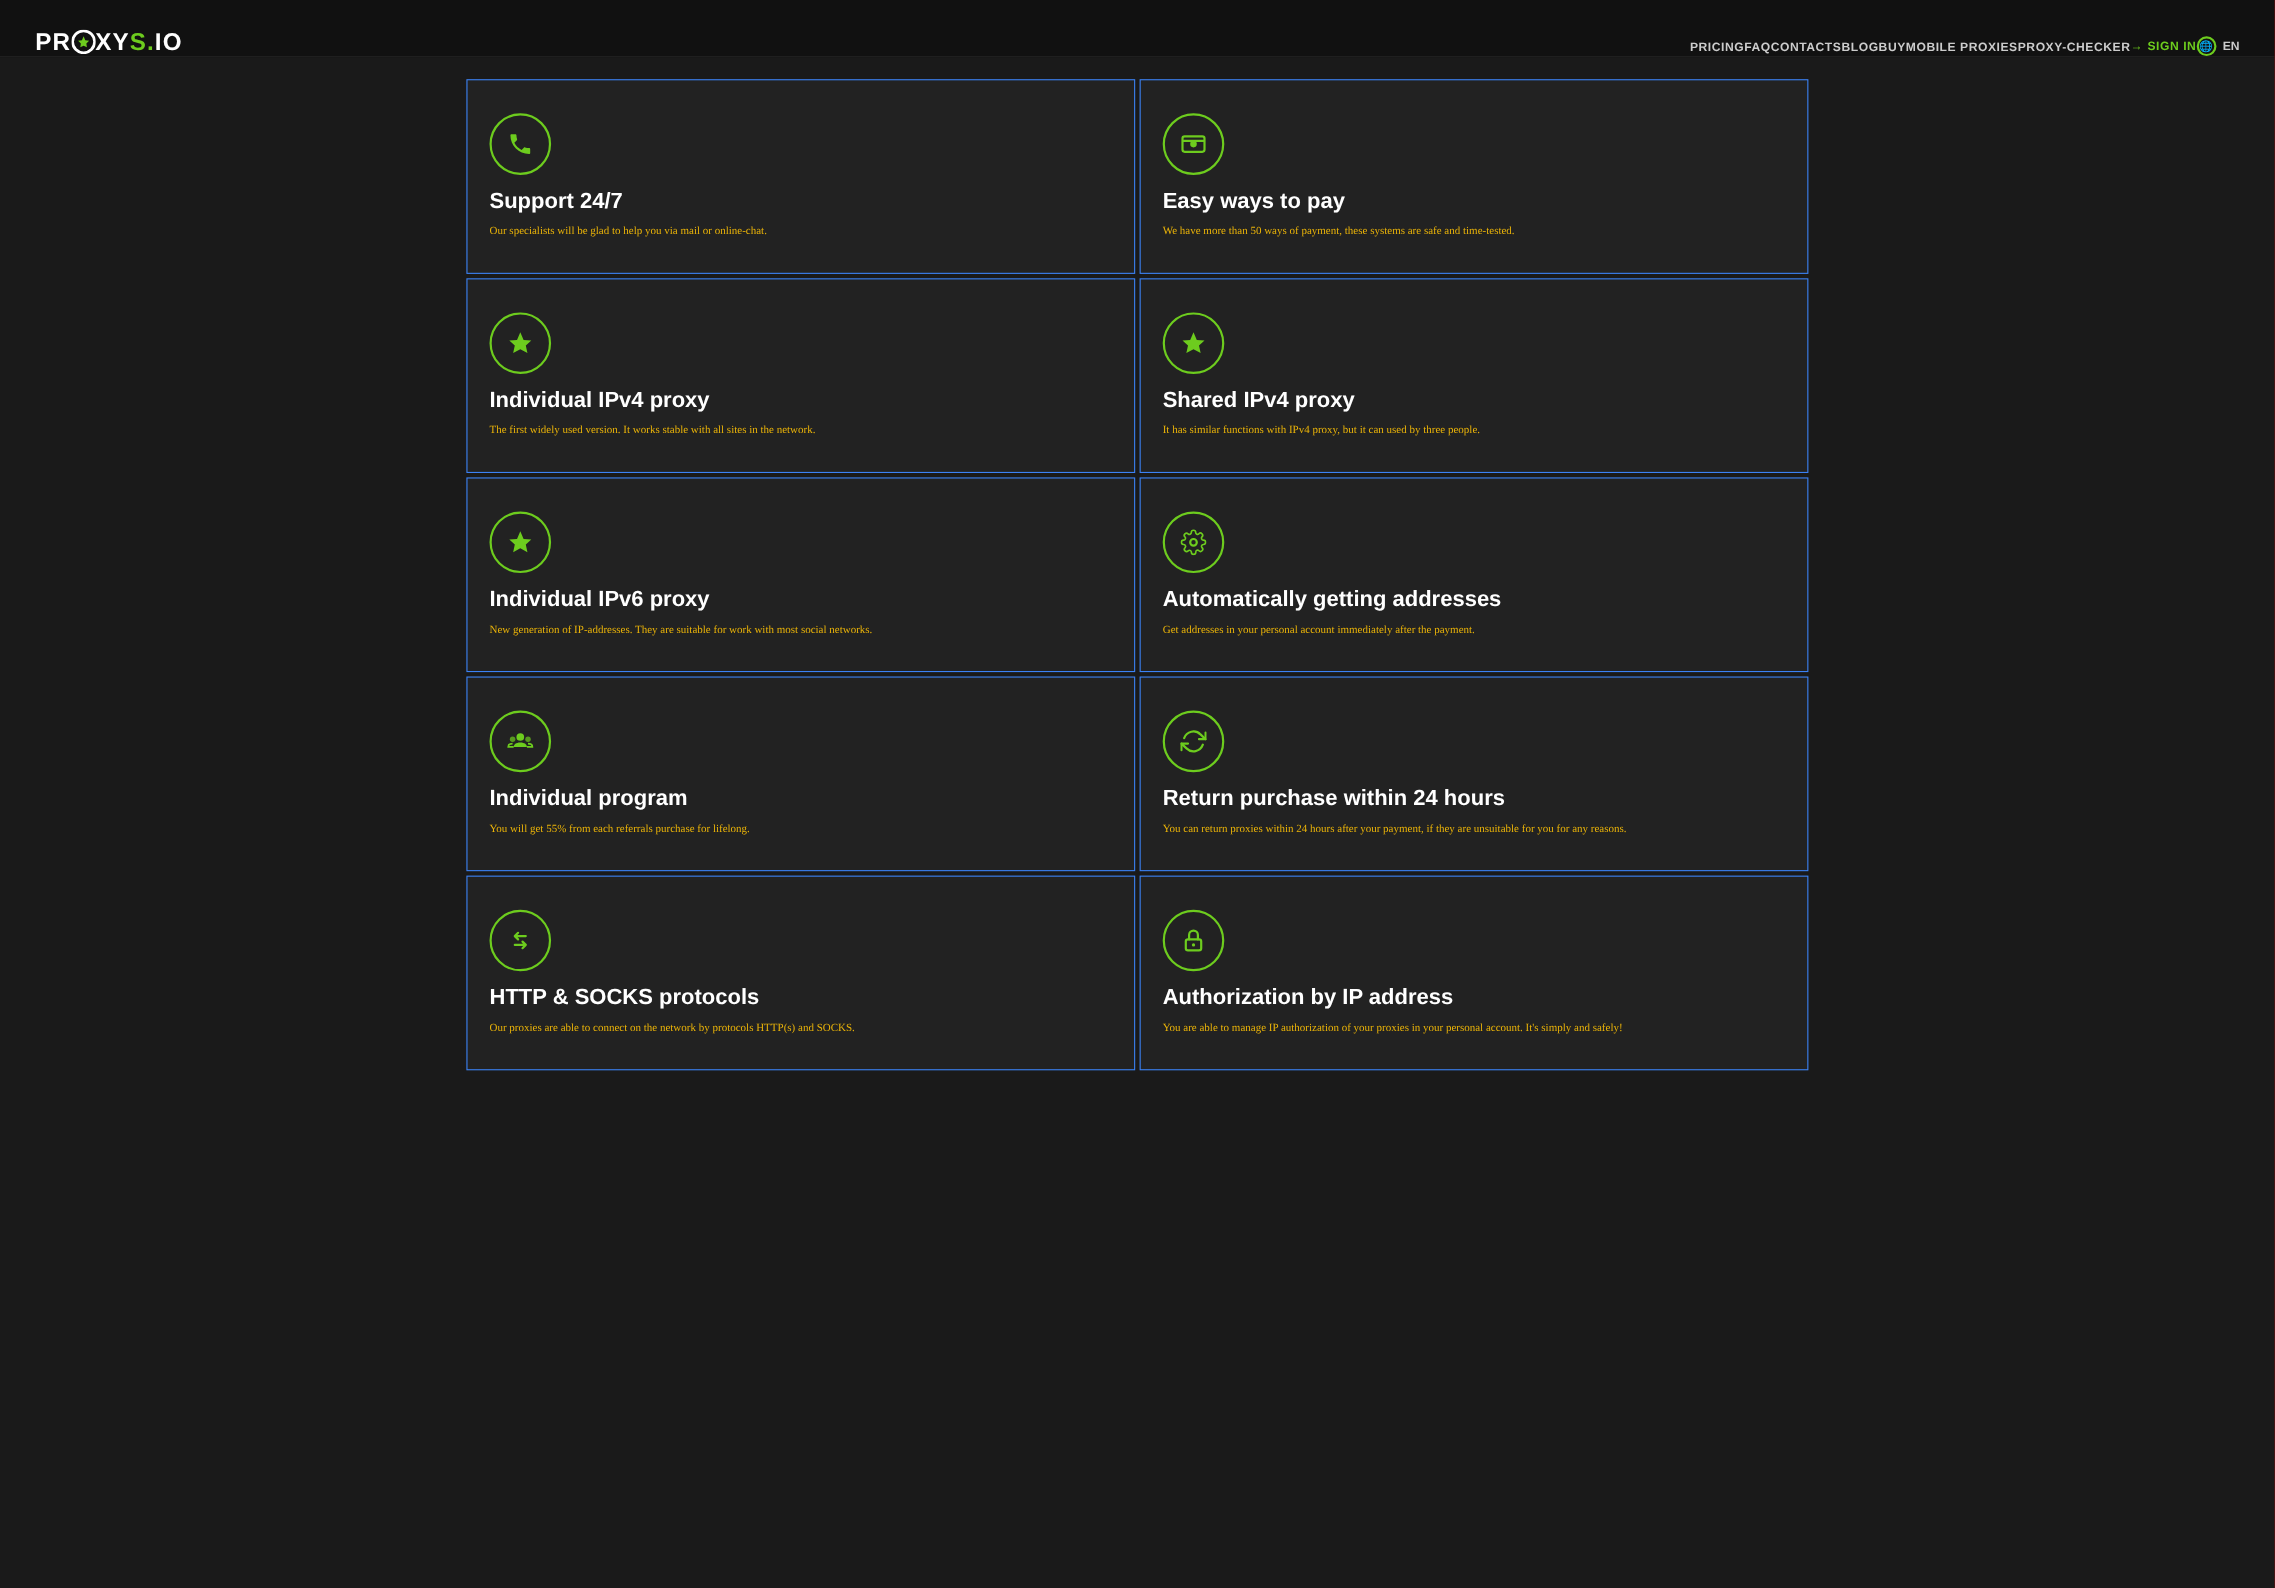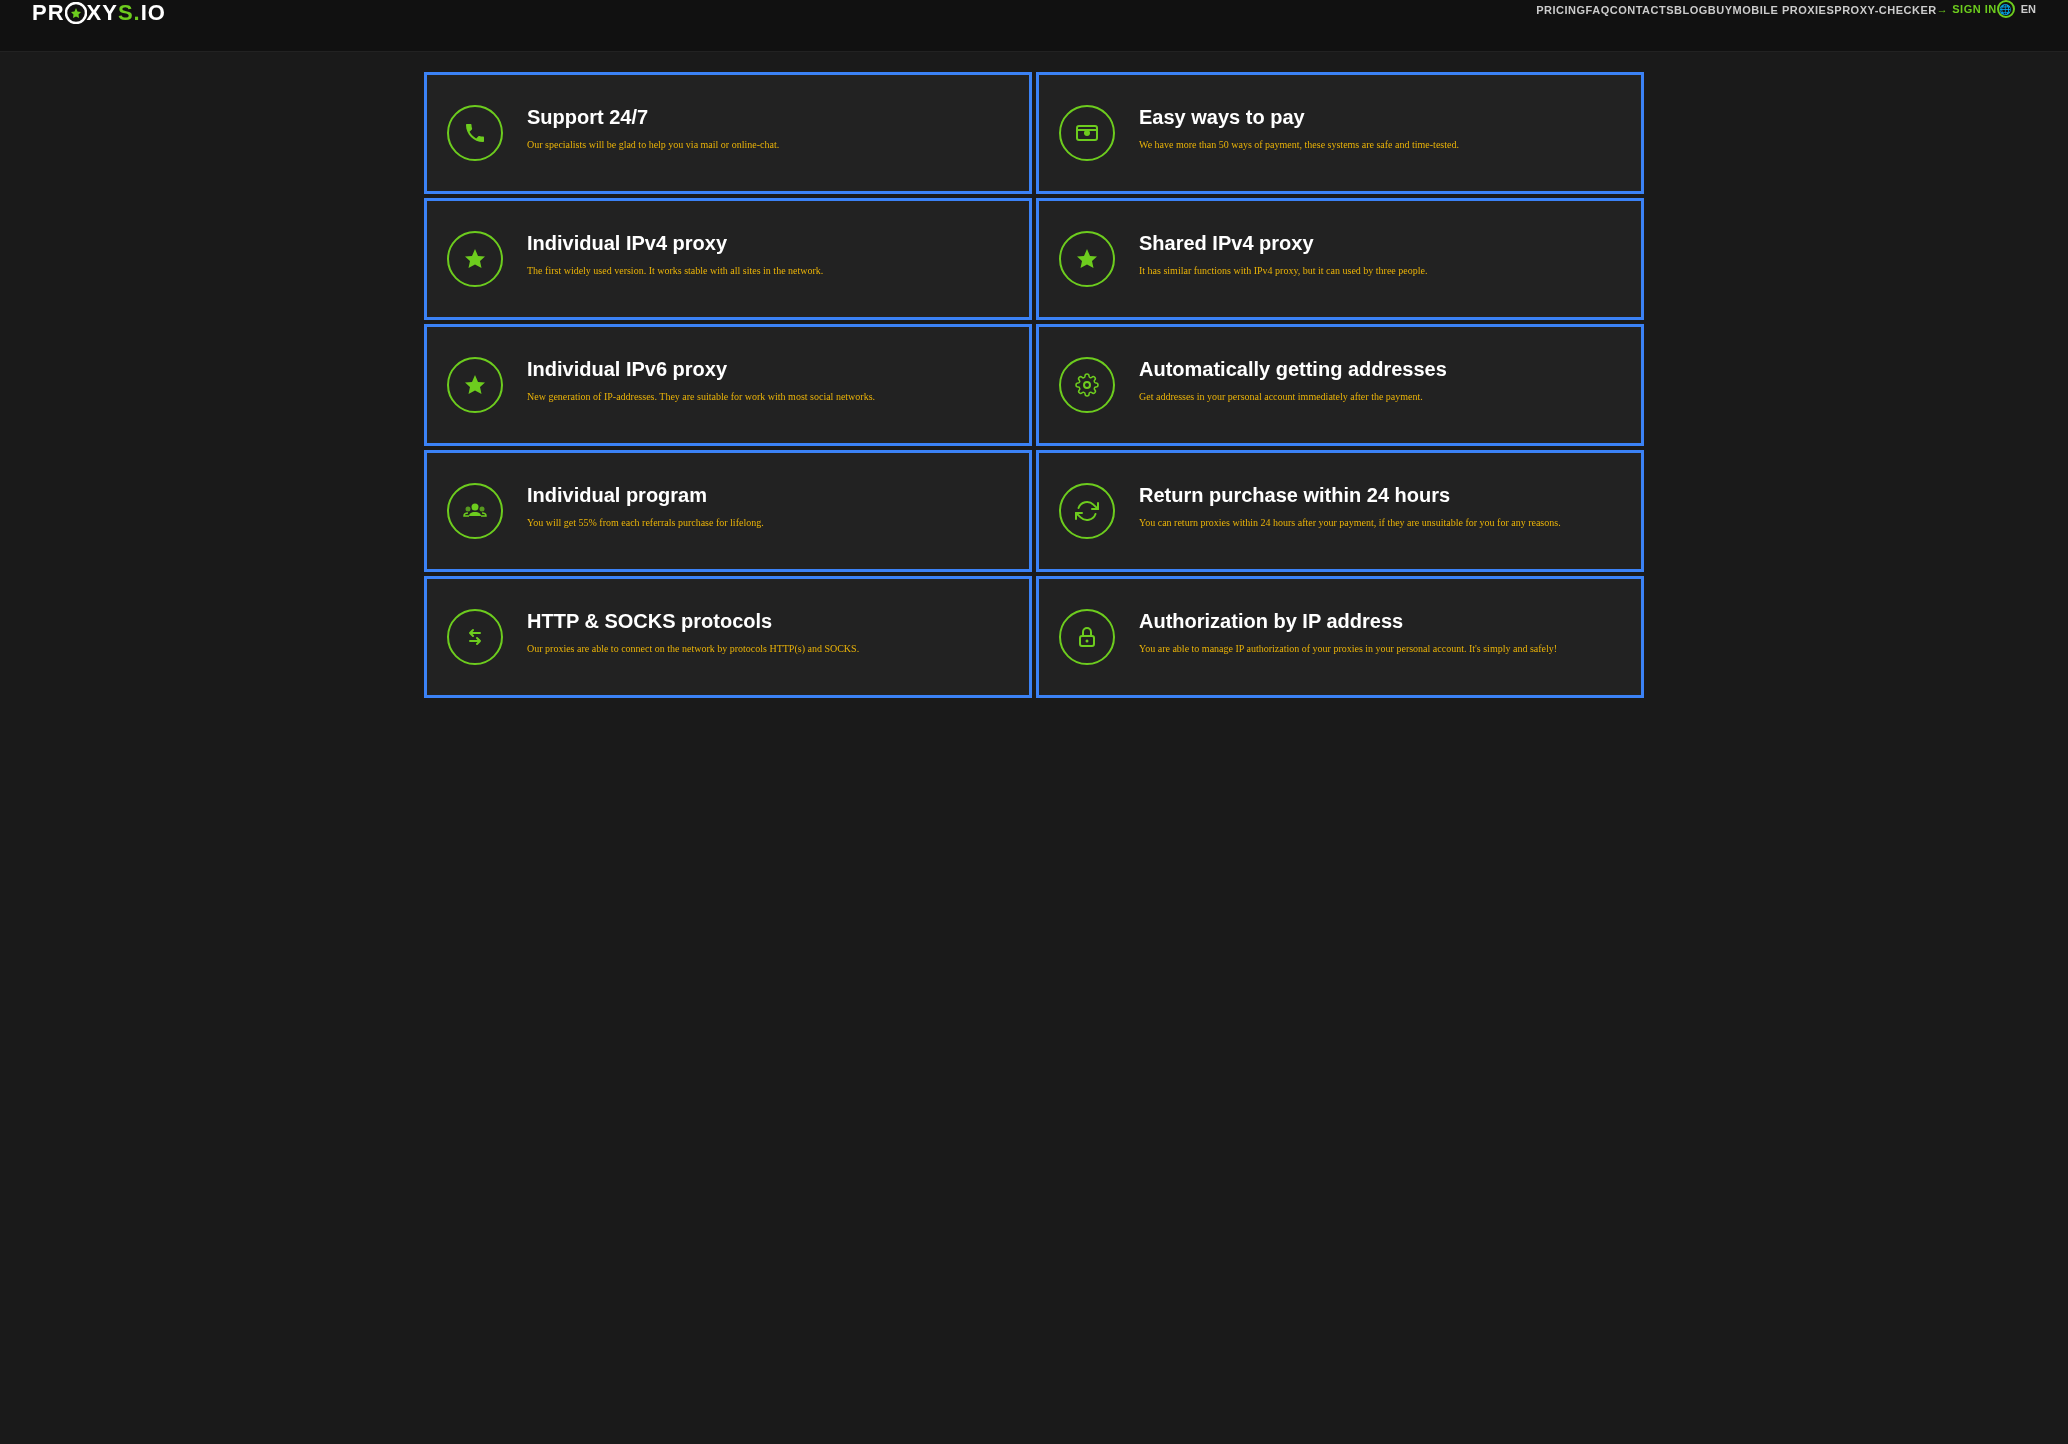--- a/index.html
+++ b/index.html
@@ -9,21 +9,21 @@
       font-family: Arial, sans-serif;
       color: #ccc;
       min-height: 100vh;
       outline: 3px solid red;
     }
 
     
     nav {
       background-color: #111;
       display: flex;
-      align-items: flex-start;
+      align-items: flex-end;
       padding: 0 32px;
       height: 52px;
       border-bottom: 1px solid #222;
     }
 
     .logo {
       display: flex;
       align-items: center;
       font-size: 22px;
       font-weight: 900;
@@ -82,22 +82,23 @@
       gap: 4px;
       max-width: 1300px;
       margin: 0 auto;
     }
 
     .feature-card {
       background-color: #222;
       padding: 30px 30px 30px 20px;
       display: flex;
       align-items: flex-start;
-      gap: 24px;
-      border: 3px solid #3b82f6;
+      gap: 12px;
+      border: 1px solid #3b82f6;
+      flex-direction: column;
     }
 
     .icon-circle {
       width: 56px;
       height: 56px;
       border-radius: 50%;
       border: 2px solid #6dcc1e;
       display: flex;
       align-items: center;
       justify-content: center;

